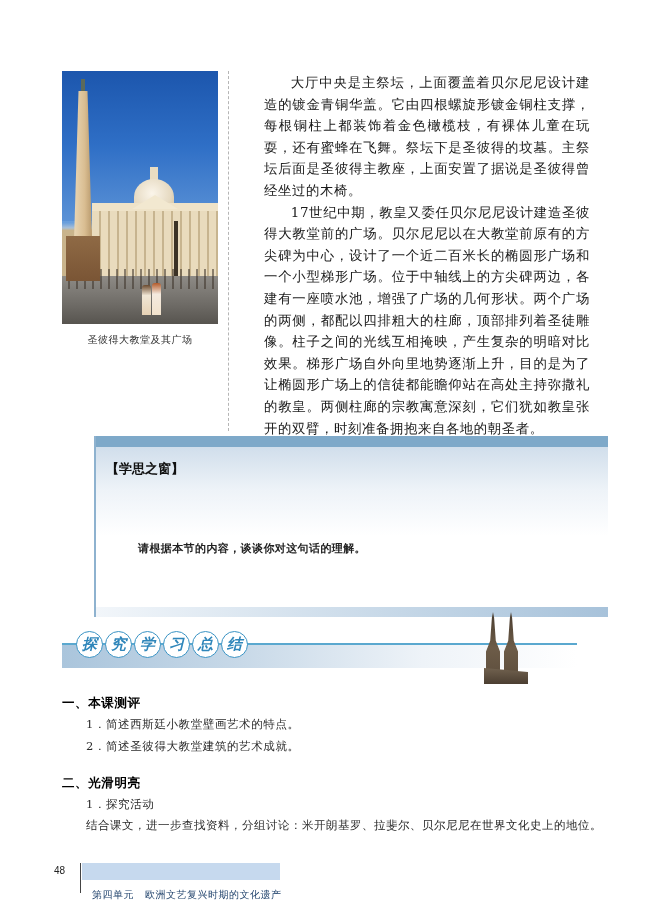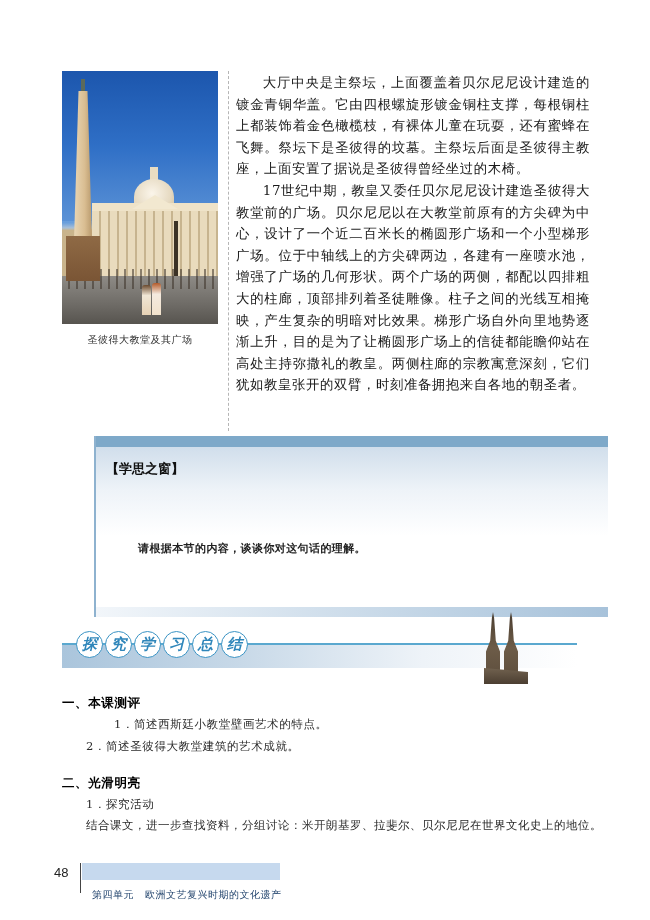--- a/index.html
+++ b/index.html
@@ -24,21 +24,21 @@
     .person1 { position: absolute; left: 80px; top: 214px; width: 9px; height: 30px; background: linear-gradient(180deg, #6b4a2e 0%, #f0e6d5 35%, #e7d2b5 100%); border-radius: 3px 3px 0 0; }
     .person2 { position: absolute; left: 90px; top: 212px; width: 9px; height: 32px; background: linear-gradient(180deg, #b35a2a 0%, #f4eadf 35%, #f2e2cc 100%); border-radius: 3px 3px 0 0; }
 
     .photo-caption { position: absolute; left: 62px; top: 333px; width: 156px; text-align: center; font-size: 10px; color: #333; letter-spacing: 0.5px; }
 
     .dashed-divider { position: absolute; left: 228px; top: 71px; height: 360px; border-left: 1px dashed #b5b5b5; }
 
     
     .body-text { position: absolute; left: 236px; top: 72px; width: 354px; font-size: 13.4px; line-height: 21.6px; color: #1a1a1a; letter-spacing: 0.6px; text-align: justify; }
     .body-text p { margin: 0; }
-    .body-text p.indent { text-indent: 2em; }
+    .body-text p.indent { text-indent: 2em; margin-left: 28px; }
 
     
     .think-box { position: absolute; left: 62px; top: 436px; width: 514px; height: 181px; background: linear-gradient(180deg, #c9d9e8 0%, #eef3f8 30%, #ffffff 55%, #ffffff 100%); border-left: 2px solid #8eb2cf; margin-left: 32px; }
     .think-topbar { position: absolute; left: 0; top: 0; width: 100%; height: 11px; background: #7ea9c9; }
     .think-bottombar { position: absolute; left: 0; bottom: 0; width: 100%; height: 10px; background: linear-gradient(90deg, #f2f6fa 0%, #c5d7e7 60%, #a7c2da 100%); }
     .think-title { position: absolute; left: 10px; top: 24px; font-size: 13px; font-weight: bold; color: #111; font-family: "DejaVu Serif", serif; }
     .think-quote { position: absolute; left: 20px; top: 48px; width: 486px; font-size: 11px; line-height: 19px; color: #222; font-style: italic; letter-spacing: 0.6px; text-align: justify; font-family: "DejaVu Serif", serif; }
     .think-quote span.ind { display: inline-block; width: 24px; }
     .think-question { position: absolute; left: 42px; top: 105px; font-size: 11px; font-weight: bold; color: #222; font-family: "DejaVu Sans", sans-serif; letter-spacing: 0.4px; }
 
@@ -53,27 +53,27 @@
     .spire { position: absolute; top: 0; width: 14px; height: 72px; background: linear-gradient(180deg, #4a3d30 0%, #6d5c48 50%, #5a4b3b 100%); clip-path: polygon(50% 0, 58% 8%, 70% 40%, 100% 55%, 100% 100%, 0 100%, 0 55%, 30% 40%, 42% 8%); }
     .spire.s1 { left: 2px; }
     .spire.s2 { left: 20px; }
     .nave { position: absolute; left: 0; top: 52px; width: 44px; height: 20px; background: linear-gradient(180deg, #7a6a56 0%, #4b3e31 100%); clip-path: polygon(0 20%, 100% 40%, 100% 100%, 0 100%); }
 
     
     .section-head { position: absolute; left: 62px; font-size: 12.5px; font-weight: bold; color: #000000; font-family: "DejaVu Sans", sans-serif; letter-spacing: 0.6px; }
     .sec1 { top: 695px; }
     .sec2 { top: 775px; }
     .item-line { position: absolute; left: 86px; font-size: 11.5px; color: #2a2a2a; letter-spacing: 0.6px; font-family: "DejaVu Serif", serif; }
-    .item-a1 { top: 717px; margin-left: 28px; }
+    .item-a1 { top: 717px; }
     .item-a2 { top: 739px; }
     .item-b1 { top: 797px; }
     .item-b1-desc { position: absolute; left: 86px; top: 818px; font-size: 11.5px; color: #2a2a2a; letter-spacing: 0.5px; font-family: "DejaVu Serif", serif; }
 
     
-    .page-number { position: absolute; left: 54px; top: 865px; font-size: 13px; color: #222; font-family: "Liberation Sans", sans-serif; }
+    .page-number { position: absolute; left: 54px; top: 865px; font-size: 10px; color: #222; font-family: "Liberation Sans", sans-serif; }
     .footer-rule { position: absolute; left: 80px; top: 863px; width: 1px; height: 30px; background: #444; }
     .footer-band { position: absolute; left: 82px; top: 863px; width: 198px; height: 17px; background: #c6d9ee; }
     .footer-text { position: absolute; left: 92px; top: 865px; font-size: 10px; color: #23456e; letter-spacing: 0.5px; font-family: "DejaVu Sans", sans-serif; white-space: pre; margin-top: 23px; }
   </style>
 </head>
 <body>
 
 <div class="photo-wrap">
   <div class="photo">
     <div class="sky"></div>

